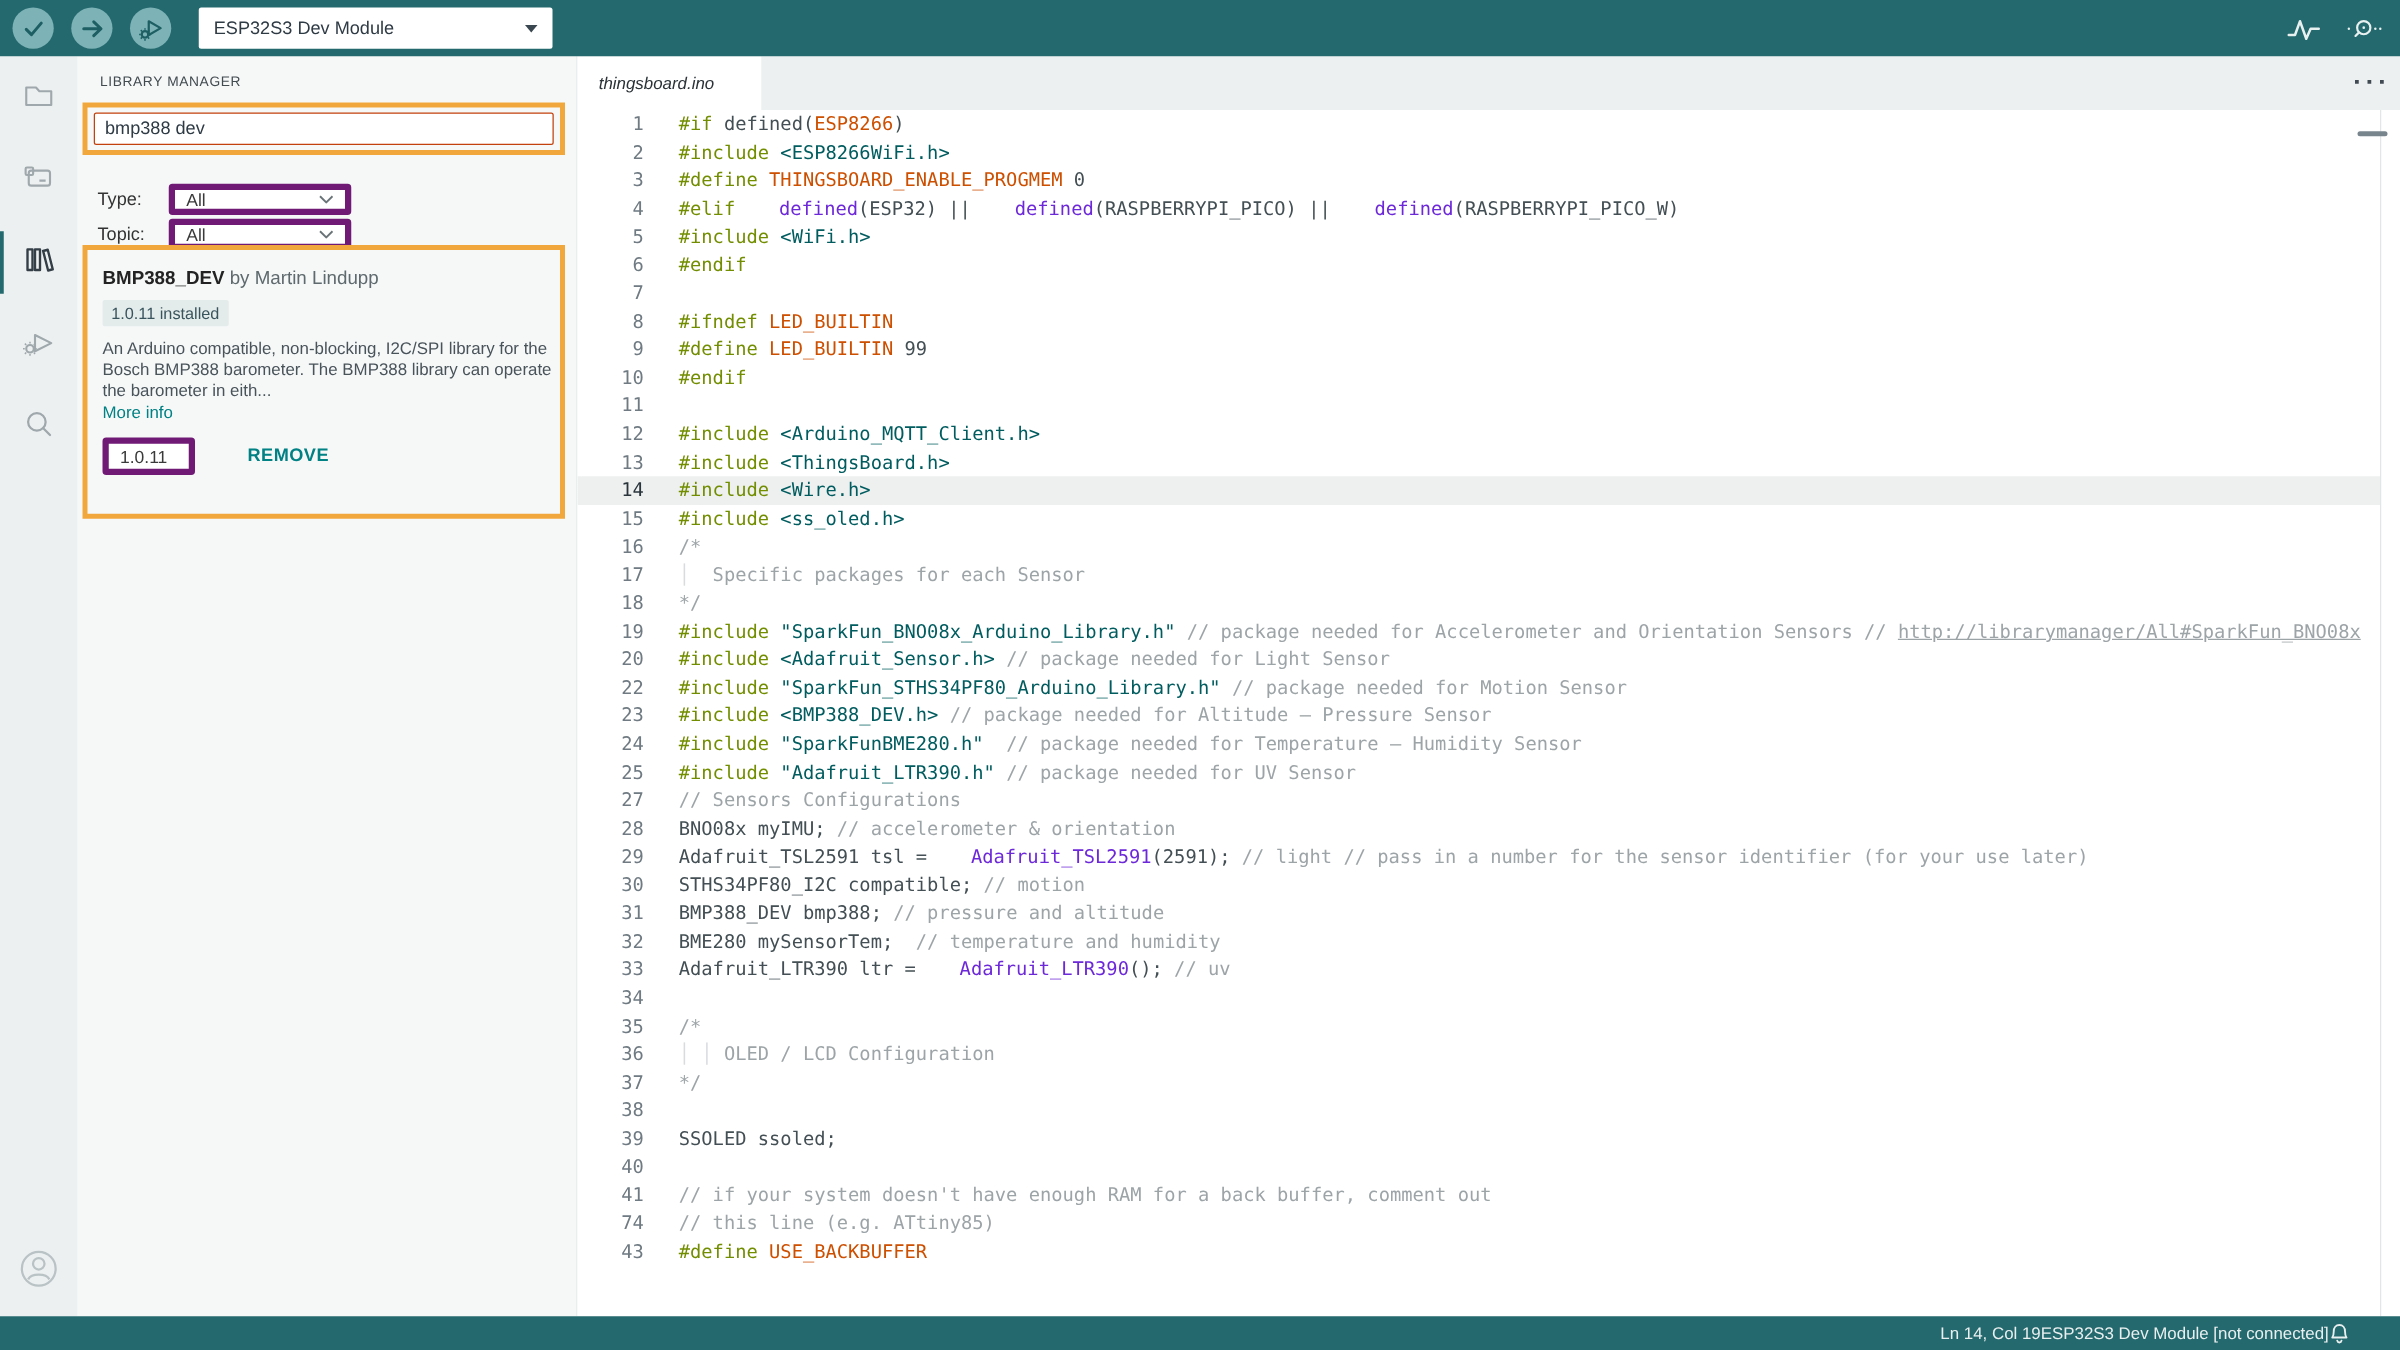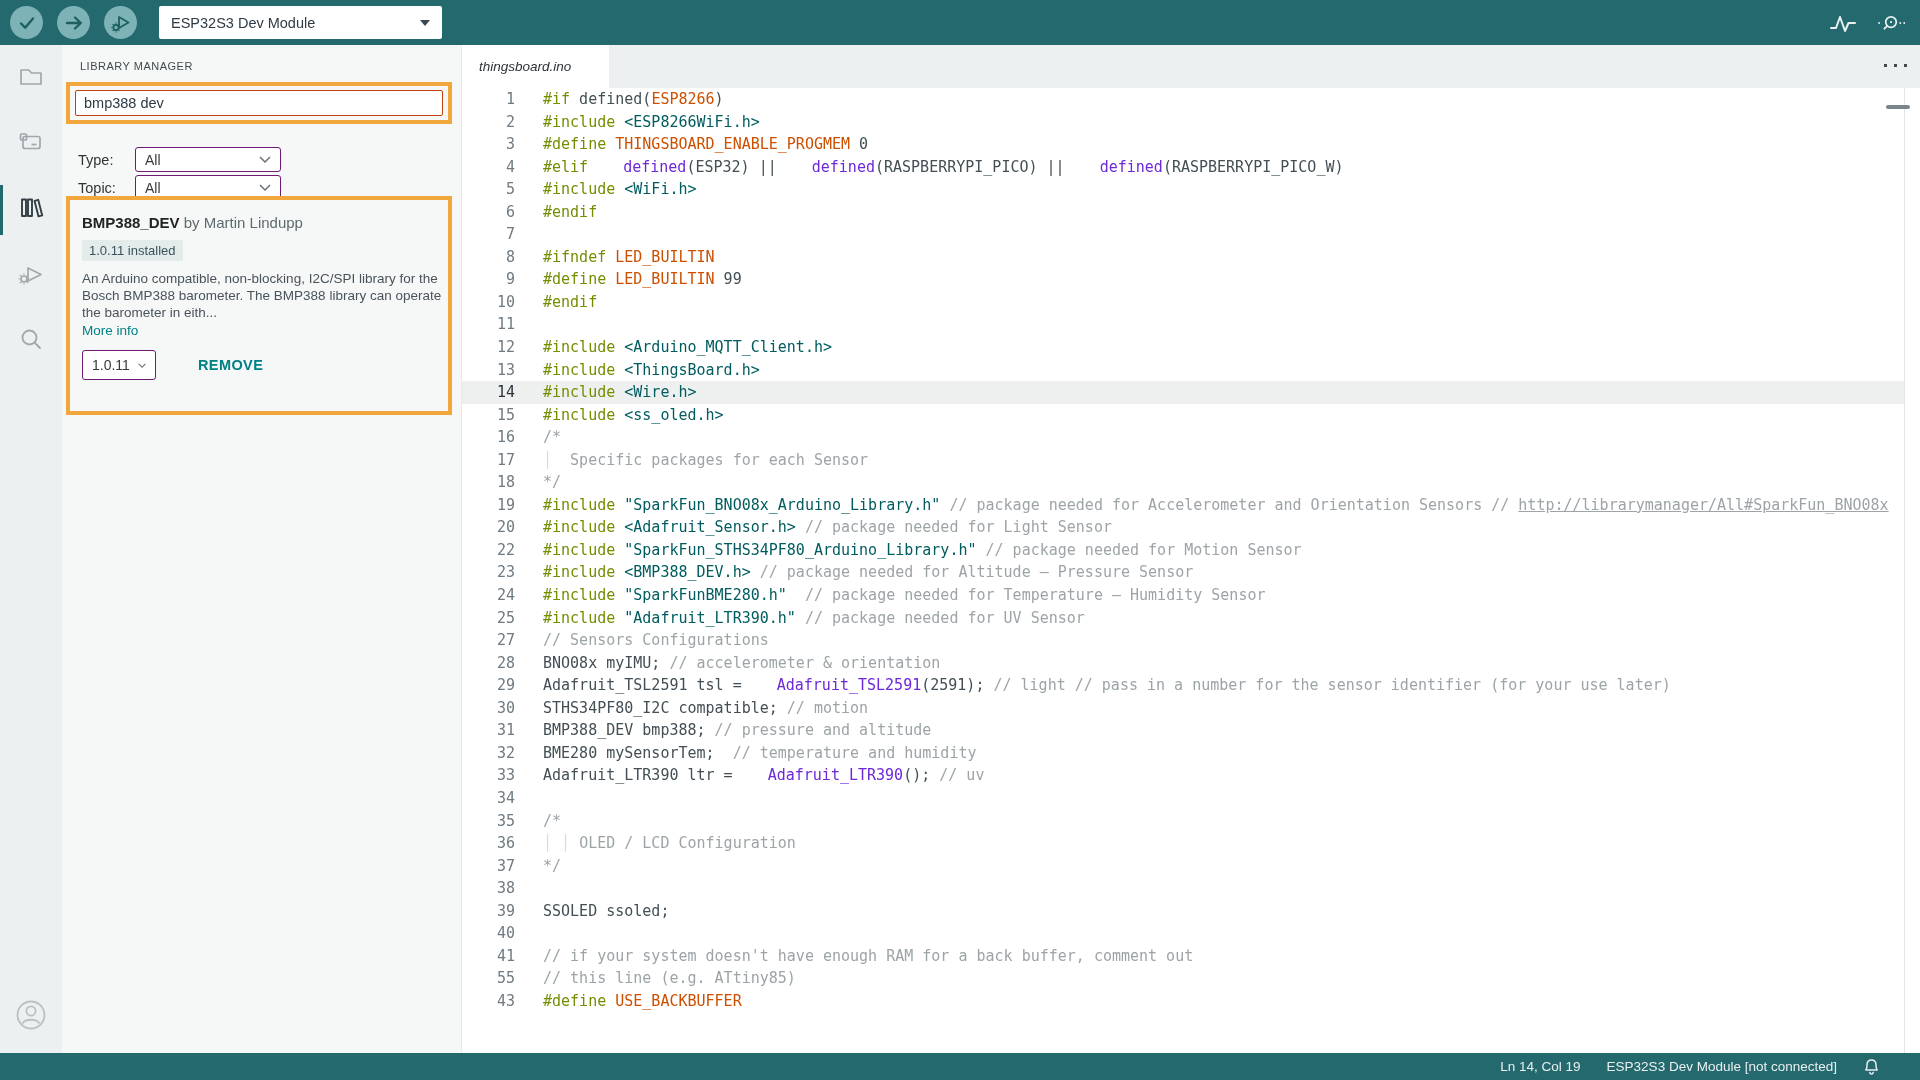--- a/index.html
+++ b/index.html
@@ -31,21 +31,21 @@
   .panel-header { height:42px; display:flex; align-items:center; padding-left:18px;
                   font-size:11px; letter-spacing:0.5px; color:#424B50; }
   .hl-box { position:absolute; left:4px; width:386px; border:4px solid #F2A73D; }
   .hl-search { top:37px; height:42px; padding:4px 5px; display:flex; align-items:center; }
   .search-input { width:100%; height:26px; border:1px solid #c2410c; border-radius:2px; outline:none;
                   padding:0 8px; font-size:14.5px; color:#2E3A44; background:#fff;
                   font-family:"Liberation Sans", sans-serif; }
   .filter-row { position:absolute; left:16px; display:flex; align-items:center; }
   .filter-label { width:57px; font-size:14.5px; color:#333; }
   .select { display:flex; align-items:center; justify-content:space-between; background:#fff;
-            border:1px solid #701a75; border-radius:3px; padding:0 9px; font-size:14px; color:#3A3A3A;
+            border:5px solid #701a75; border-radius:3px; padding:0 9px; font-size:14px; color:#3A3A3A;
             height:25px; cursor:pointer; }
   .select .chev { margin-left:8px; }
   .hl-card { top:151px; height:219px; padding:14px 12px; }
   .card-title { font-size:15px; color:#5F6A6E; }
   .card-title b { color:#232323; font-weight:bold; }
   .badge { display:inline-block; margin-top:9px; background:#E4EBEB; color:#39545D; font-size:13px;
            padding:3px 7px; border-radius:2px; }
   .desc { margin-top:9px; width:362px; font-size:13.5px; line-height:1.26; color:#49535A; }
   .more-info { display:inline-block; margin-top:1px; font-size:13.5px; color:#008184; cursor:pointer; }
   .card-actions { display:flex; align-items:center; margin-top:11px; }
@@ -74,21 +74,21 @@
   .con { color:#CD4F00; }
   .fn  { color:#6d28d9;margin-left:26px; }
   .lnk { color:#9DA4A7; text-decoration:underline; }
   .gd  { color:#D8DCDE; }
   .overview-sep { position:absolute; left:1904px; top:88px; height:965px; width:1px; background:#E2E6E8; }
   .scroll-mark { position:absolute; left:1886px; top:105px; width:24px; height:4px; background:#79858D; border-radius:2px; cursor:pointer; }
 
   
   .statusbar { position:absolute; left:0; bottom:0; width:1920px; height:27px; background:#24696E;
                display:flex; align-items:center; justify-content:flex-end; padding-right:40px;
-               color:#E9EFEF; font-size:13.5px; gap:26px; z-index:20; }
+               color:#E9EFEF; font-size:13.5px; z-index:20; }
   .sb-item { cursor:pointer; }
   .bell { display:flex; align-items:center; cursor:pointer; }
 </style>
 </head>
 <body>
 
 <div class="app">
 
   <div class="topbar">
     <div class="tb-btn" style="left:10px">
@@ -280,21 +280,21 @@
       <div class="code-row"><span class="gutter">32</span><span class="lc"><span class="d">BME280 mySensorTem;  </span><span class="com">// temperature and humidity</span></span></div>
       <div class="code-row"><span class="gutter">33</span><span class="lc"><span class="d">Adafruit_LTR390 ltr = </span><span class="fn">Adafruit_LTR390</span><span class="d">(); </span><span class="com">// uv</span></span></div>
       <div class="code-row"><span class="gutter">34</span><span class="lc"></span></div>
       <div class="code-row"><span class="gutter">35</span><span class="lc"><span class="com">/*</span></span></div>
       <div class="code-row"><span class="gutter">36</span><span class="lc"><span class="gd">│ │ </span><span class="com">OLED / LCD Configuration</span></span></div>
       <div class="code-row"><span class="gutter">37</span><span class="lc"><span class="com">*/</span></span></div>
       <div class="code-row"><span class="gutter">38</span><span class="lc"></span></div>
       <div class="code-row"><span class="gutter">39</span><span class="lc"><span class="d">SSOLED ssoled;</span></span></div>
       <div class="code-row"><span class="gutter">40</span><span class="lc"></span></div>
       <div class="code-row"><span class="gutter">41</span><span class="lc"><span class="com">// if your system doesn't have enough RAM for a back buffer, comment out</span></span></div>
-      <div class="code-row"><span class="gutter">55</span><span class="lc"><span class="com">// this line (e.g. ATtiny85)</span></span></div>
+      <div class="code-row"><span class="gutter">74</span><span class="lc"><span class="com">// this line (e.g. ATtiny85)</span></span></div>
       <div class="code-row"><span class="gutter">43</span><span class="lc"><span class="pre">#define</span><span class="d"> </span><span class="con">USE_BACKBUFFER</span></span></div>
     </div>
   <div class="overview-sep"></div>
   <div class="scroll-mark"></div>
 
   <div class="statusbar">
     <span class="sb-item">Ln 14, Col 19</span>
     <span class="sb-item">ESP32S3 Dev Module [not connected]</span>
     <span class="bell">
       <svg width="17" height="18" viewBox="0 0 17 18" fill="none" stroke="#E9EFEF" stroke-width="1.5" stroke-linejoin="round">

